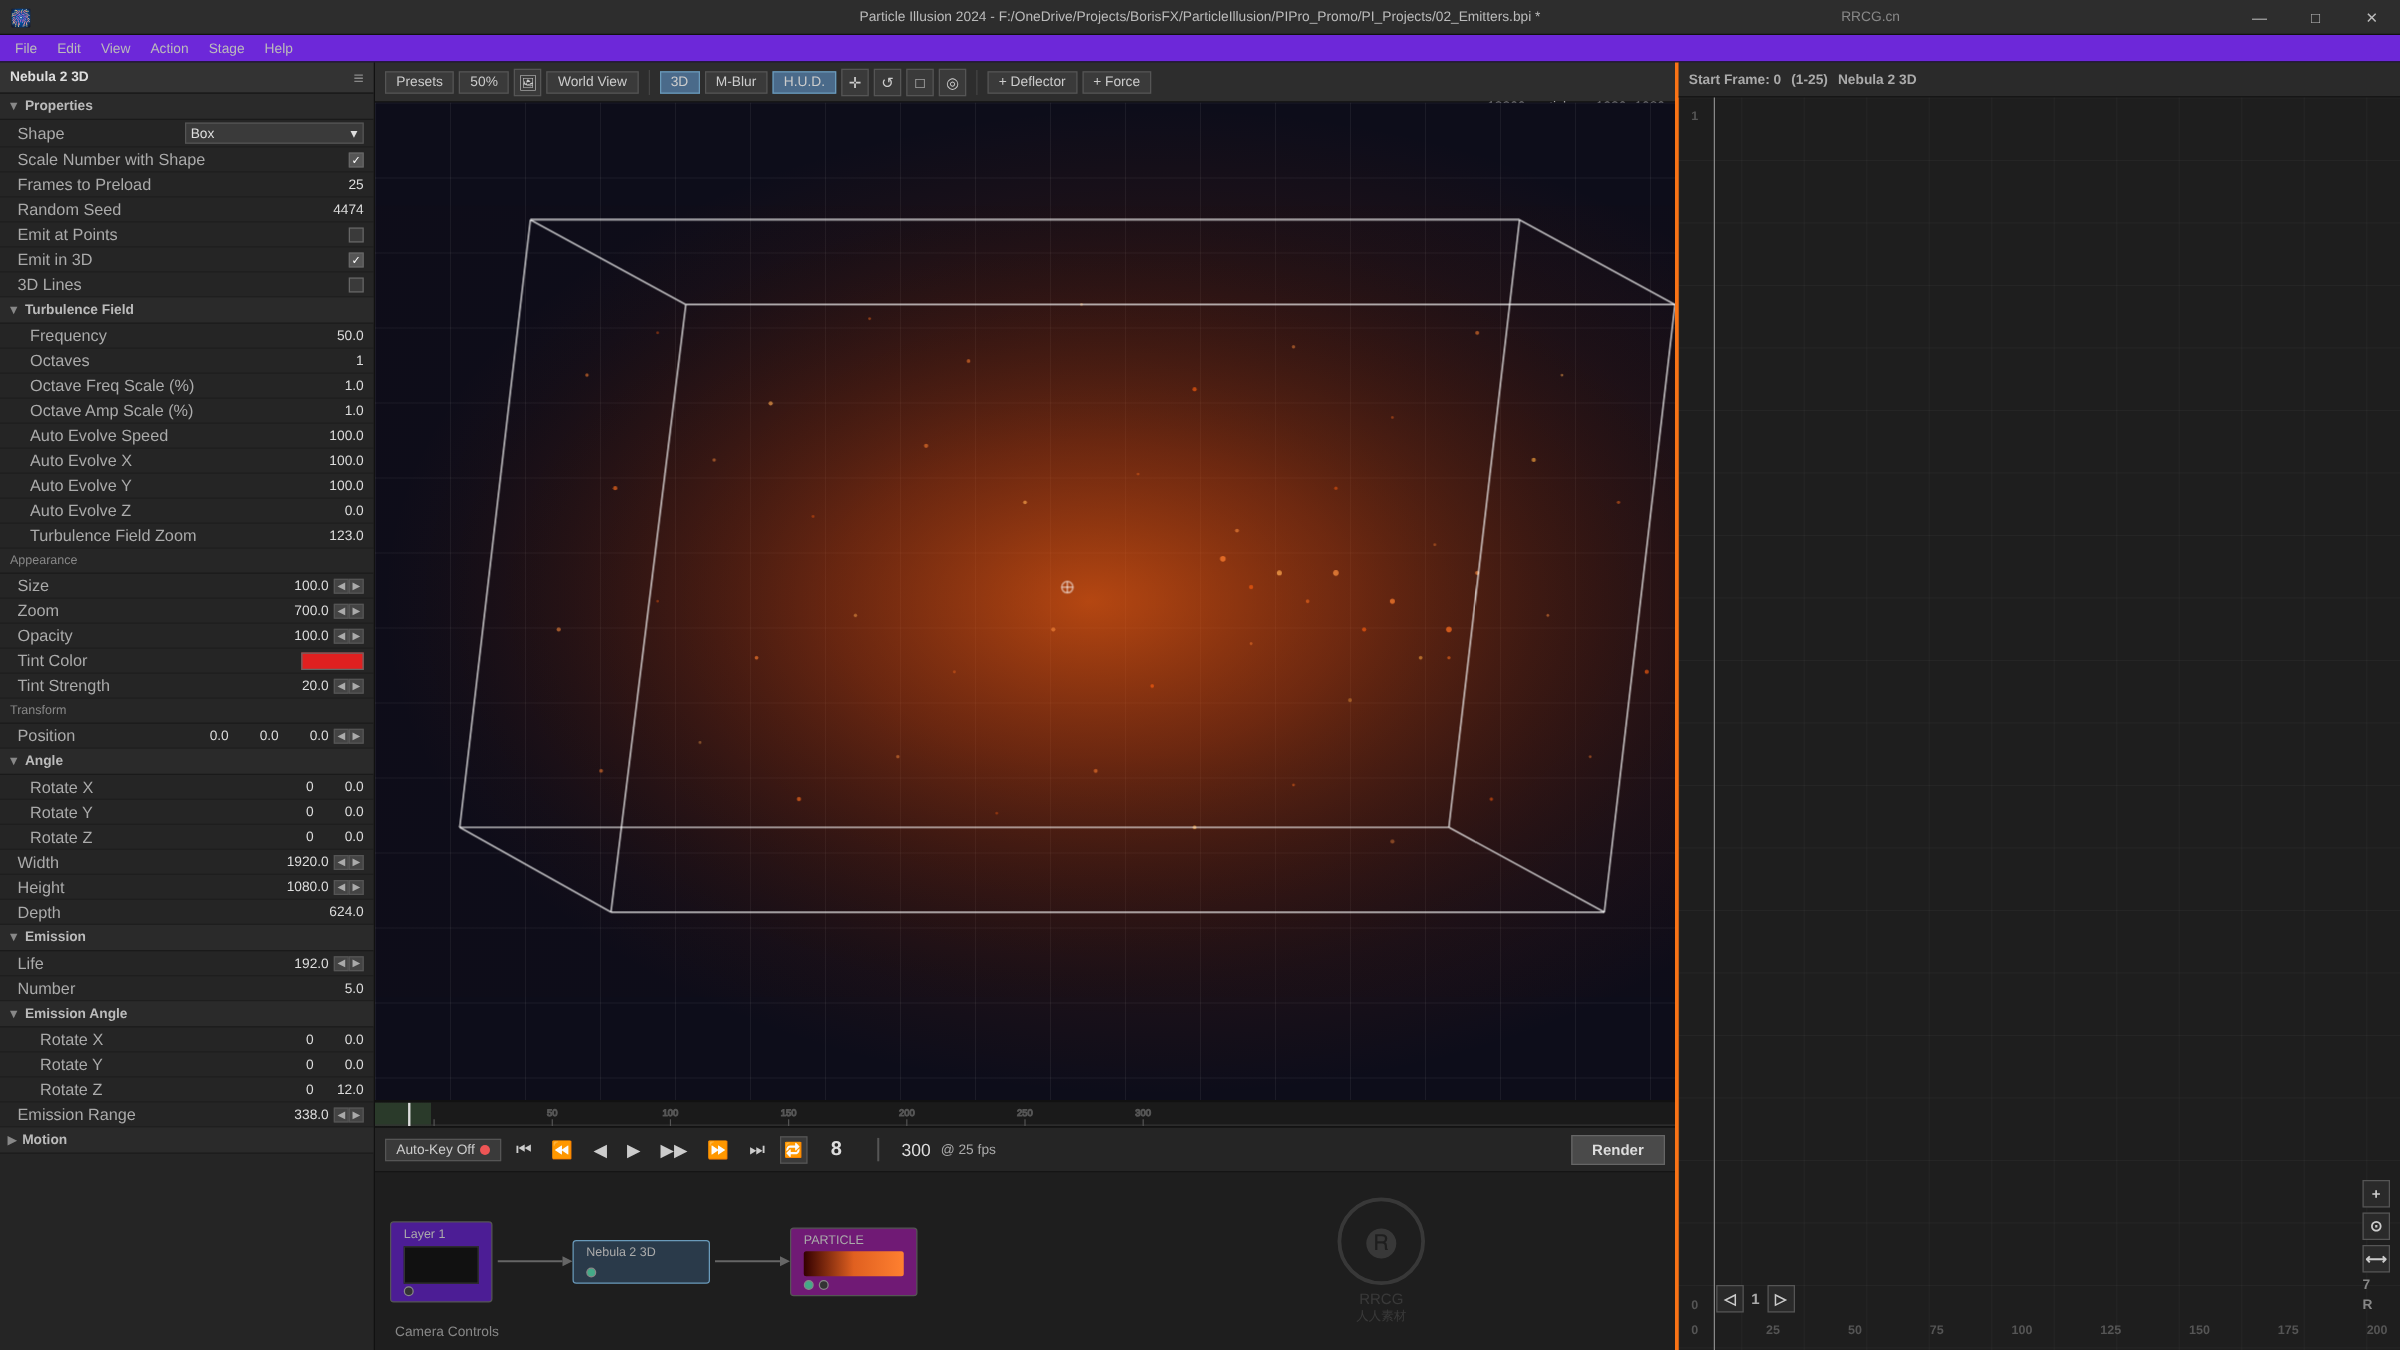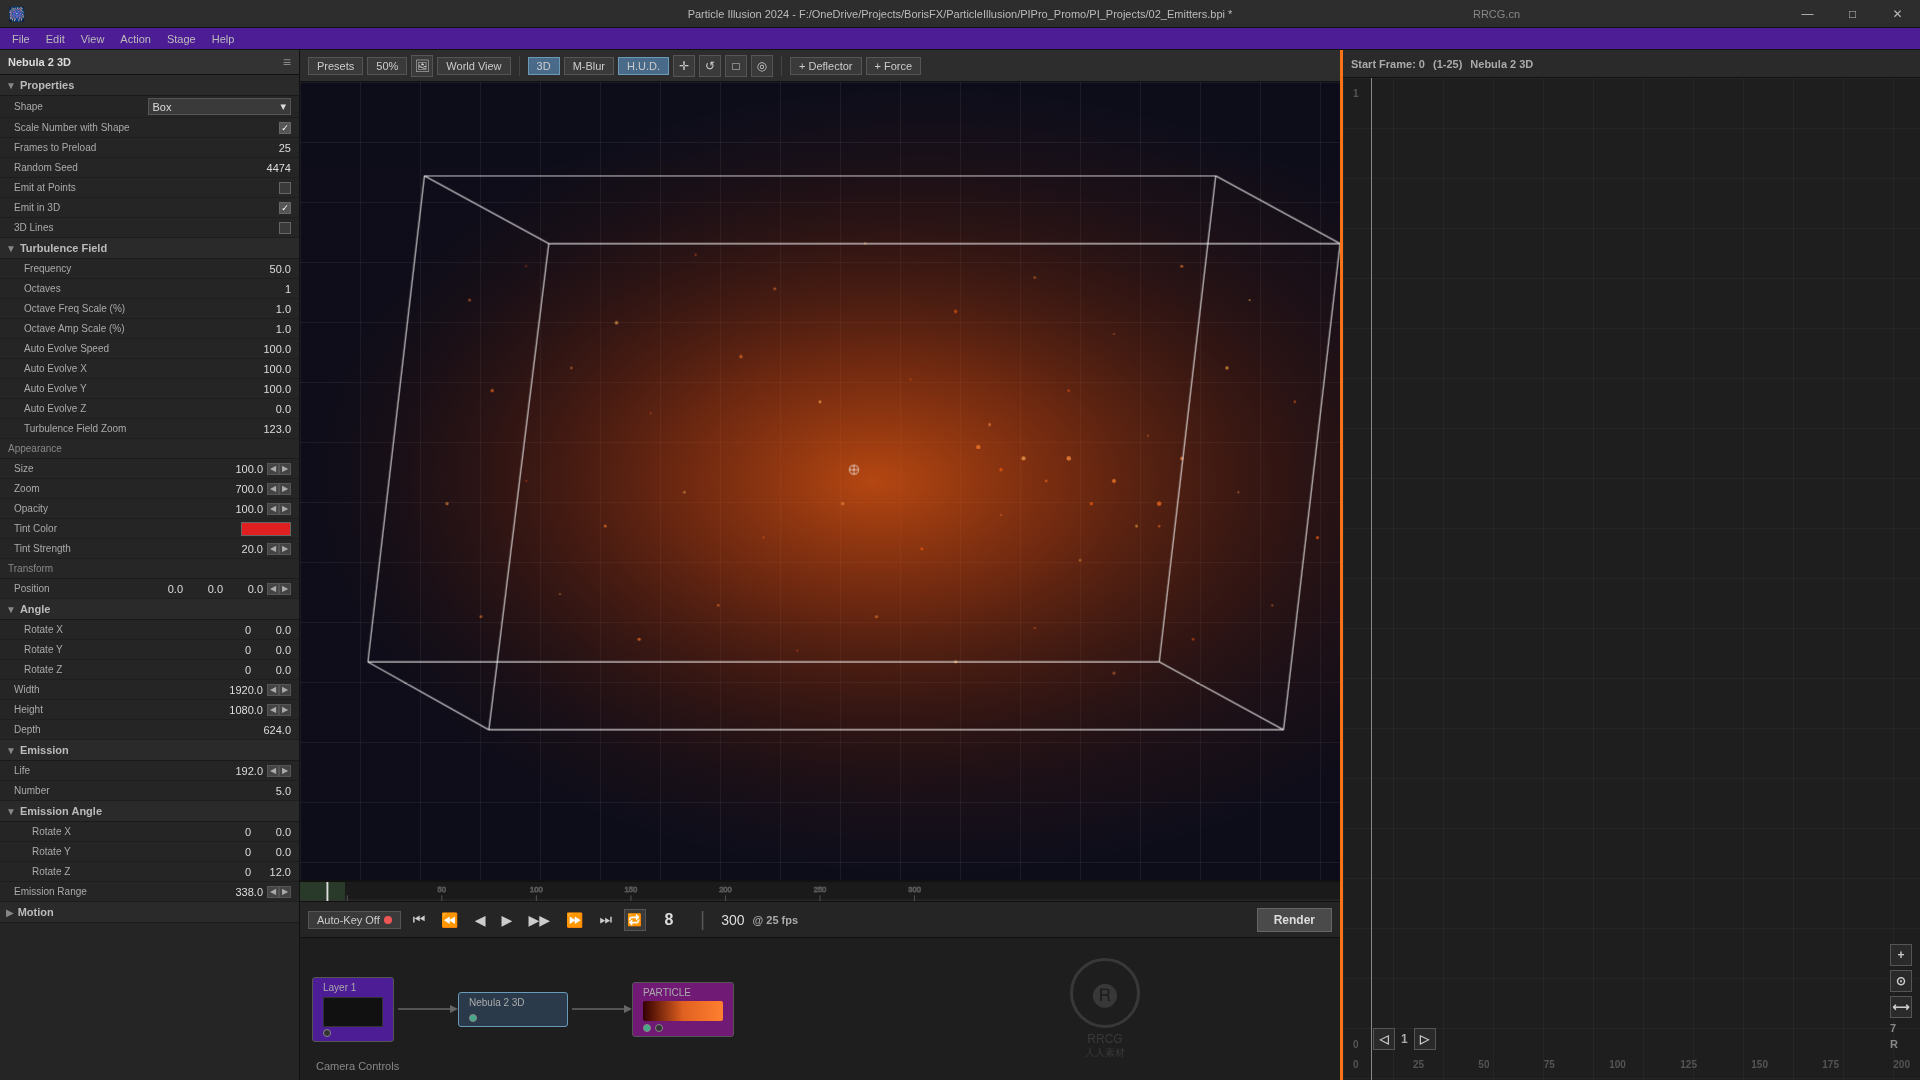--- a/index.html
+++ b/index.html
@@ -20,21 +20,21 @@
     #titlebar .watermark { position: absolute; right: 400px; color: #888; font-size: 11px; margin-left: 44px; }
     #titlebar .win-controls { position: absolute; right: 0; display: flex; }
     #titlebar .win-controls span {
       width: 45px; height: 28px; display: flex; align-items: center; justify-content: center;
       color: #bbb; cursor: pointer; font-size: 12px;
     }
 
     
     #menubar {
       height: 22px;
-      background: #4c1d95;
+      background: #6d28d9;
       display: flex;
       align-items: center;
       padding: 0 4px;
       border-bottom: 1px solid #111;
     }
     #menubar span {
       padding: 2px 8px;
       color: #bbb;
       cursor: pointer;
       font-size: 11px;
@@ -86,21 +86,21 @@
     
     .prop-row {
       display: flex;
       align-items: center;
       padding: 2px 8px 2px 14px;
       border-bottom: 1px solid #1e1e1e;
       min-height: 20px;
     }
     .prop-row.indent { padding-left: 24px; }
     .prop-row.indent2 { padding-left: 32px; }
-    .prop-label { flex: 1; color: #aaa; font-size: 10px; white-space: nowrap; }
+    .prop-label { flex: 1; color: #aaa; font-size: 13px; white-space: nowrap; }
     .prop-value { color: #ddd; font-size: 11px; min-width: 40px; text-align: right; }
 
     .prop-dropdown {
       background: #3a3a3a;
       border: 1px solid #555;
       color: #ddd;
       font-size: 11px;
       padding: 1px 4px;
       flex: 1;
       cursor: pointer;
@@ -235,21 +235,21 @@
     .autokey-dot { width: 8px; height: 8px; background: #e55; border-radius: 50%; }
 
     .transport-btn {
       background: none; border: none; color: #ccc;
       cursor: pointer; font-size: 14px; padding: 2px 4px;
     }
 
     .frame-display {
       color: #ddd; font-size: 16px; font-weight: bold; min-width: 30px; text-align: center;
     }
-    .fps-display { color: #aaa; font-size: 11px; font-weight: bold; }
+    .fps-display { color: #aaa; font-size: 11px; }
 
     .render-btn {
       margin-left: auto;
       padding: 4px 16px;
       background: #4a4a4a;
       border: 1px solid #666;
       color: #ddd;
       font-size: 12px;
       cursor: pointer;
       font-weight: bold;

